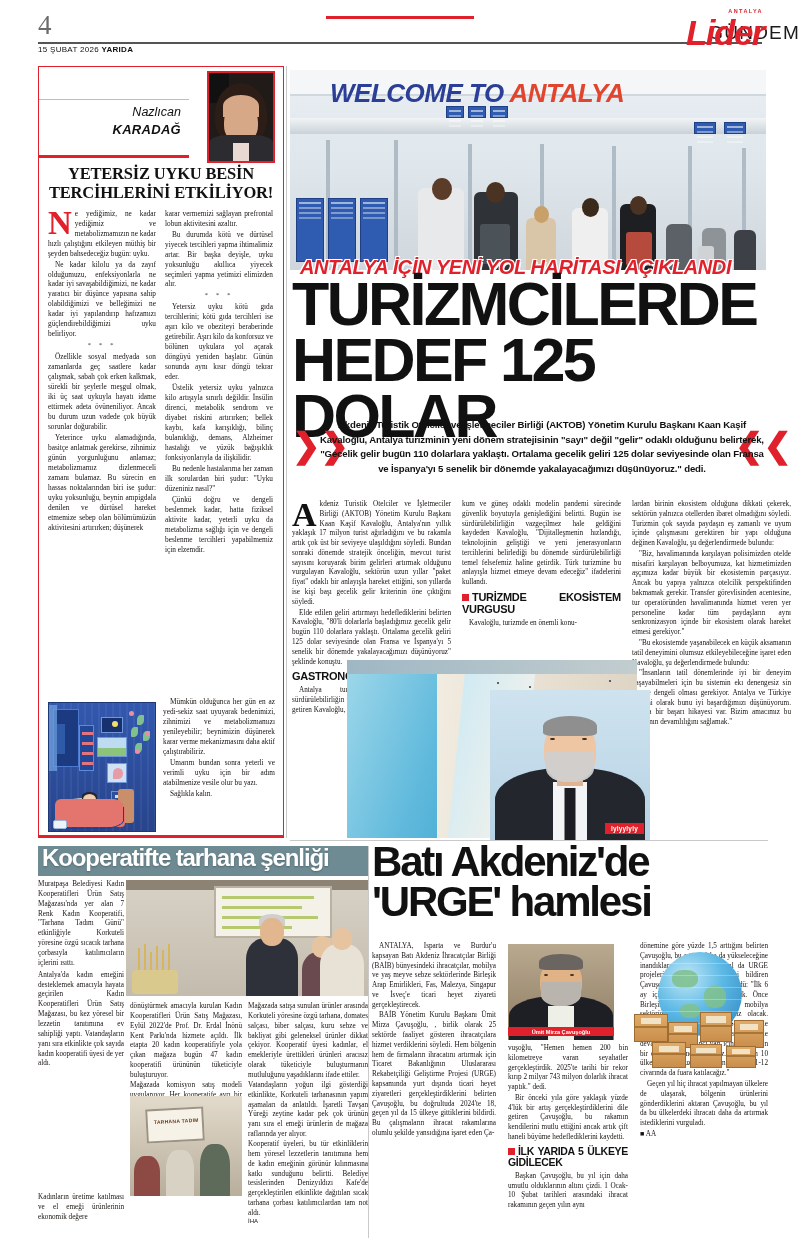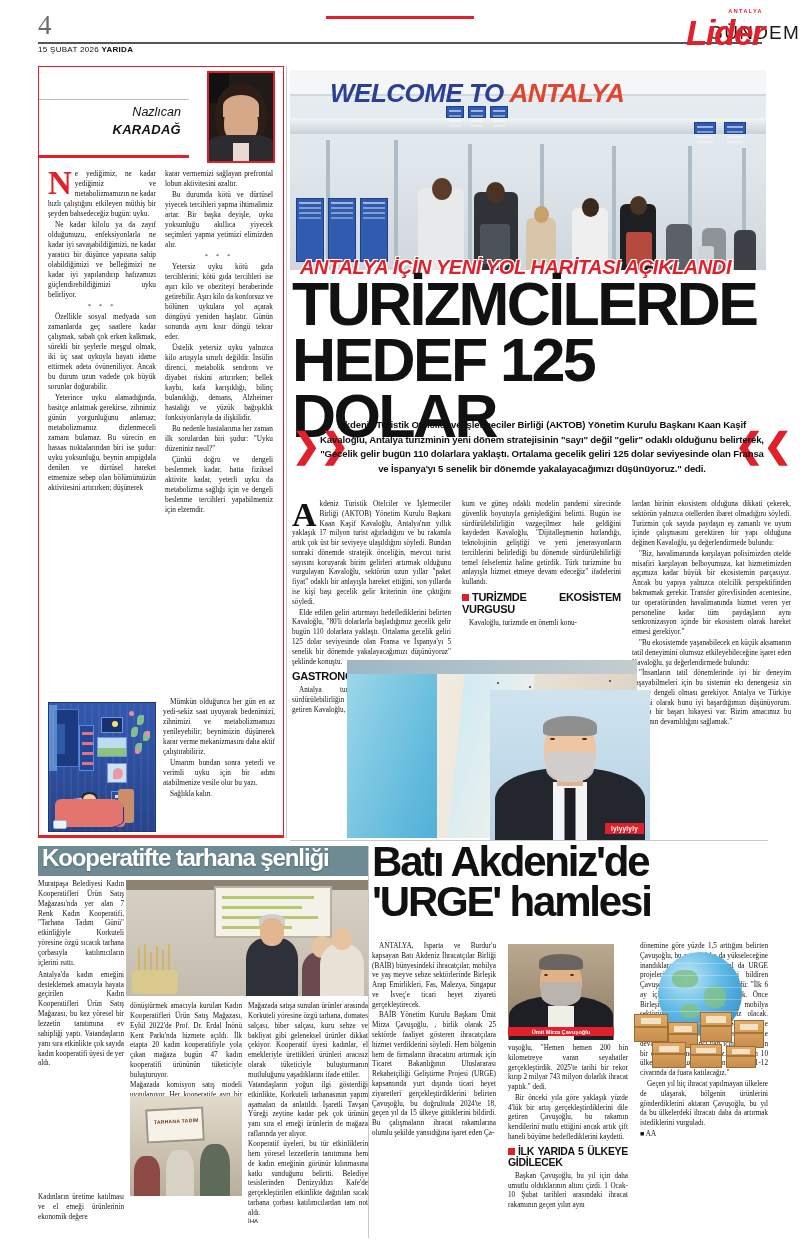--- a/index.html
+++ b/index.html
@@ -310,20 +310,21 @@
       <div class="op-photo">
         <div class="blk"></div>
         <div class="hair"></div>
         <div class="face"></div>
         <div class="hair2"></div>
         <div class="body"></div>
         <div class="chest"></div>
       </div>
     </div>
 
+    <div class="op-title">YETERSİZ UYKU BESİN TERCİHLERİNİ ETKİLİYOR!</div>
 
     <div class="op-cols">
       <div class="op-col">
         <p class="dropcap-p"><span class="dropcap">N</span><span>e yediğimiz, ne kadar yediğimiz ve metabolizmamızın ne kadar hızlı çalıştığını etkileyen müthiş bir şeyden bahsedeceğiz bugün: uyku.</span></p>
         <p>Ne kadar kilolu ya da zayıf olduğumuzu, enfeksiyonlarla ne kadar iyi savaşabildiğimizi, ne kadar yaratıcı bir düşünce yapısına sahip olabildiğimizi ve belleğimizi ne kadar iyi yapılandırıp hafızamızı güçlendirebildiğimizi uyku belirliyor.</p>
         <p class="sep">* * *</p>
         <p>Özellikle sosyal medyada son zamanlarda geç saatlere kadar çalışmak, sabah çok erken kalkmak, sürekli bir şeylerle meşgul olmak, iki üç saat uykuyla hayatı idame ettirmek adeta övüneniliyor. Ancak bu durum uzun vadede çok büyük sorunlar doğurabilir.</p>
         <p>Yeterince uyku alamadığında, basitçe anlatmak gerekirse, zihnimiz günün yorgunluğunu anlamaz; metabolizmamız dizlenmeceli zamanı bulamaz. Bu sürecin en hassas noktalarından biri ise şudur: uyku yoksunluğu, beynin ampigdala denilen ve dürtüsel hareket etmemize sebep olan bölümümüzün aktivitesini artırırken; düşünerek</p>
       </div>
       <div class="op-col">

